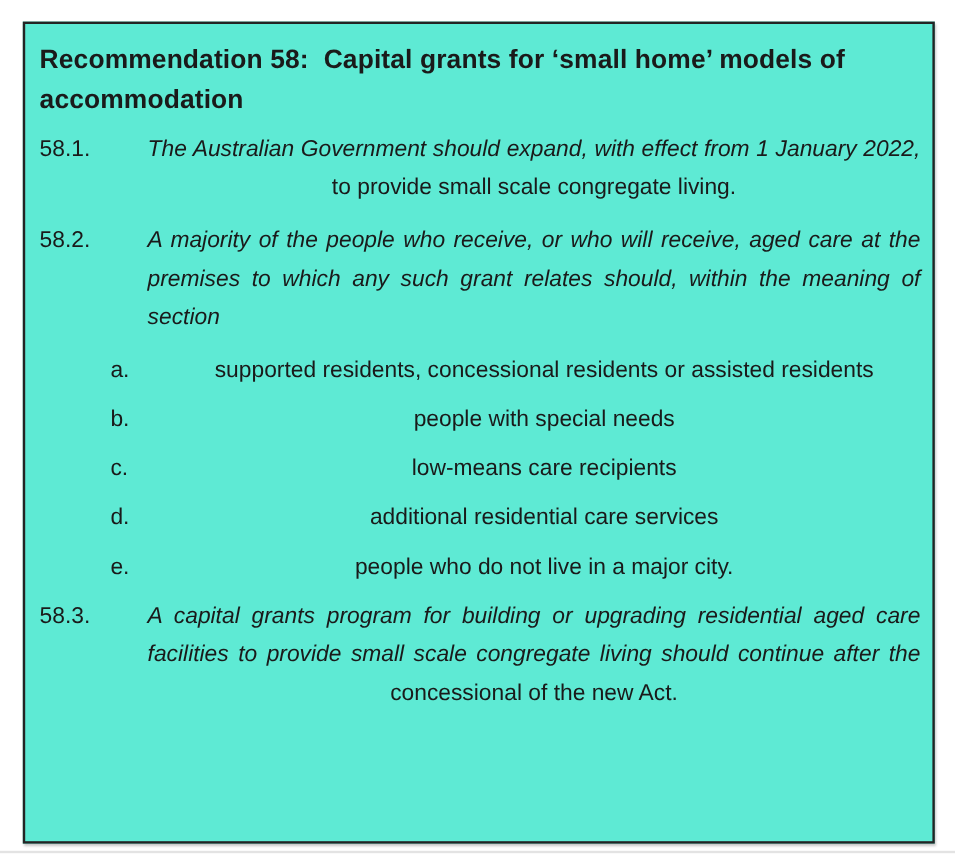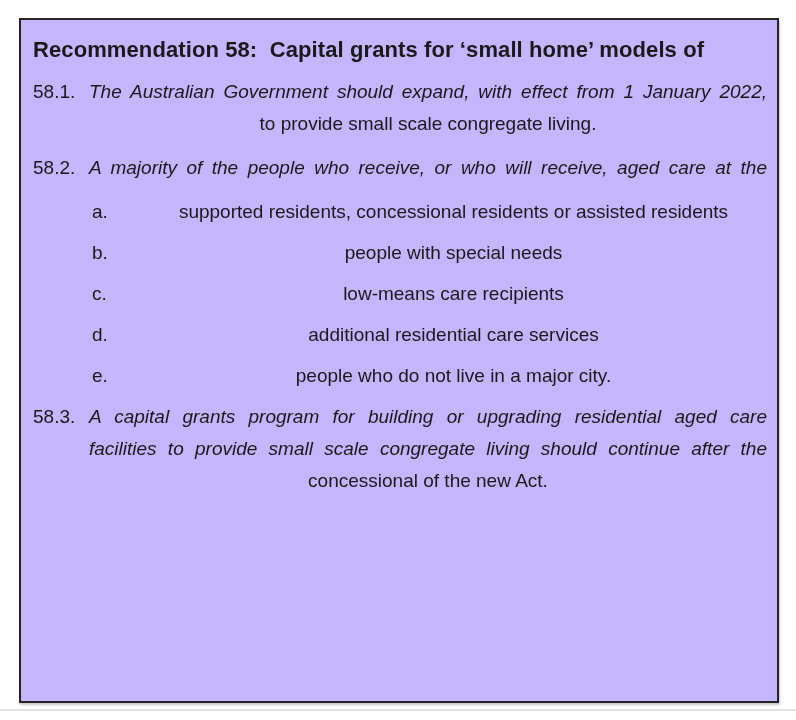--- a/index.html
+++ b/index.html
@@ -16,41 +16,42 @@
     color: #1a1a1a;
     -webkit-font-smoothing: antialiased;
   }
   .doc-box {
     position: absolute;
     left: 19px;
     top: 18px;
     width: 760px;
     height: 685px;
     box-sizing: border-box;
-    background: #c4b5fd;
+    background: #5eead4;
     border: 2px solid #242424;
     box-shadow: 1px 2px 2px rgba(0,0,0,0.22);
     padding: 13px 10px 0 12px;
   }
   .doc-title {
     font-size: 22px;
     font-weight: bold;
     line-height: 33px;
     margin: 0 0 10px 0;
     letter-spacing: 0.1px;
   }
   .doc-title .title-line {
     white-space: pre; 
   }
   .para {
     display: flex;
     align-items: flex-start;
     font-size: 19px;
     line-height: 32px;
     margin-bottom: 12px;
+    gap: 34px;
   }
   .para .num {
     flex: 0 0 56px;
   }
   .para .body {
     flex: 1;
     min-width: 0;
   }
   .jline {               
     text-align: justify;
@@ -88,34 +89,36 @@
     background: #e3e3e3;
   }
 </style>
 </head>
 <body>
 
 <div class="doc-box">
 
   <h1 class="doc-title">
     <div class="title-line">Recommendation 58:  Capital grants for ‘small home’ models of</div>
+    <div class="title-line">accommodation</div>
   </h1>
 
   <div class="para">
     <div class="num">58.1.</div>
     <div class="body">
       <div class="jline">The Australian Government should expand, with effect from 1 January 2022,</div>
       <div class="lline">to provide small scale congregate living.</div>
     </div>
   </div>
 
   <div class="para">
     <div class="num">58.2.</div>
     <div class="body">
       <div class="jline">A majority of the people who receive, or who will receive, aged care at the</div>
+      <div class="jline">premises to which any such grant relates should, within the meaning of section</div>
     </div>
   </div>
 
   <div class="sub-list">
     <div class="list-item">
       <div class="letter">a.</div>
       <div class="body">
         <div class="lline">supported residents, concessional residents or assisted residents</div>
       </div>
     </div>

